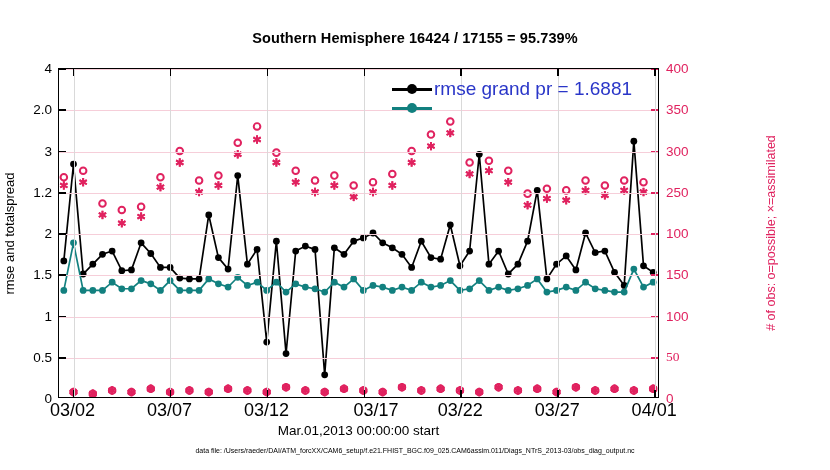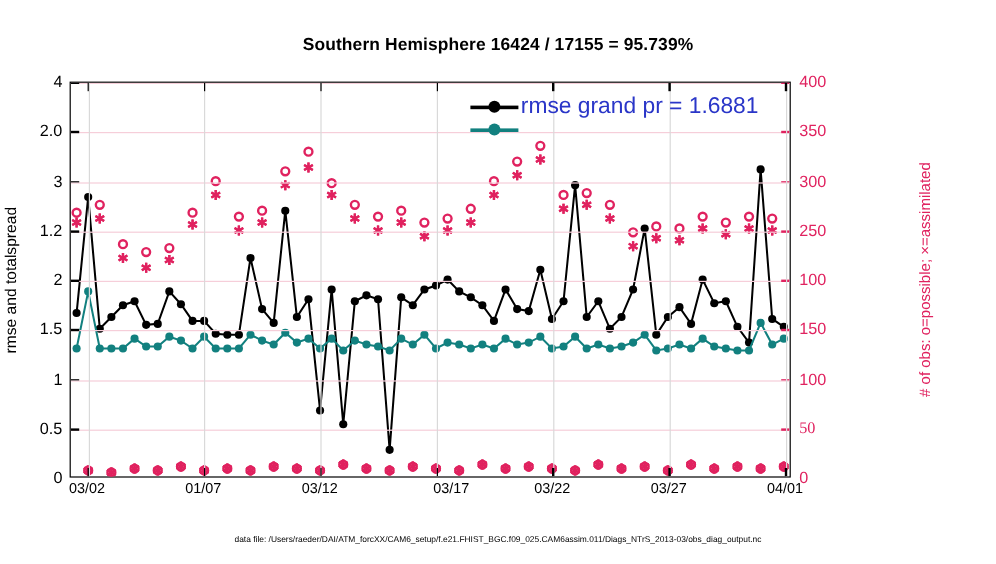--- a/index.html
+++ b/index.html
@@ -36,21 +36,21 @@
   .ylab-right span{transform:rotate(-90deg);white-space:nowrap;font-size:12.5px;color:#e0225f;}
 
   .ytick-left{position:absolute;right:0;transform:translateY(-50%);
               font-size:13.5px;text-align:right;white-space:nowrap;}
   .ytick-left-wrap{position:absolute;left:8px;top:68px;width:44px;height:330px;}
   .ytick-right{position:absolute;left:0;transform:translateY(-50%);
                font-size:13.5px;color:#e0225f;white-space:nowrap;}
   .ytick-right-wrap{position:absolute;left:666px;top:68px;width:50px;height:330px;}
 
   .xtick-wrap{position:absolute;left:58px;top:400px;width:601px;height:20px;}
-  .xtick{position:absolute;top:0;transform:translateX(-50%);font-size:12px;white-space:nowrap;}
+  .xtick{position:absolute;top:0;transform:translateX(-50%);font-size:18px;white-space:nowrap;}
 
   .xlab{position:absolute;left:58px;top:423px;width:601px;text-align:center;font-size:13.5px;}
 
   .footer{position:absolute;left:0;top:447px;width:830px;text-align:center;
           font-size:7px;color:#000;letter-spacing:0px;}
 
   
   .legend{position:absolute;left:392px;top:80px;width:0;height:0;}
   .legend-row{position:absolute;left:0;white-space:nowrap;height:18px;display:flex;align-items:center;}
   .legend-row.r0{top:0;}
@@ -857,22 +857,23 @@
     <div class="legend-row r1">
       <span class="leg-sample">
         <span class="leg-line" id="legline1" style="background: rgb(18, 128, 127);"></span>
           <span class="leg-dot" id="legdot1" style="background: rgb(18, 128, 127);"></span>
       </span>
     </div>
   </div>
 
   <div class="xtick-wrap" id="xtw">
       <div class="xtick" style="left: 14.5403px;">03/02</div>
-      <div class="xtick" style="left: 111.476px;">01/07</div>
+      <div class="xtick" style="left: 111.476px;">03/07</div>
       <div class="xtick" style="left: 208.411px;">03/12</div>
       <div class="xtick" style="left: 318px;">03/17</div>
       <div class="xtick" style="left: 402.282px;">03/22</div>
       <div class="xtick" style="left: 499.218px;">03/27</div>
       <div class="xtick" style="left: 596.153px;">04/01</div>
     </div>
+  <div class="xlab">Mar.01,2013 00:00:00 start</div>
 
   <div class="footer">data file: /Users/raeder/DAI/ATM_forcXX/CAM6_setup/f.e21.FHIST_BGC.f09_025.CAM6assim.011/Diags_NTrS_2013-03/obs_diag_output.nc</div>
 </div>
 
 </body></html>

